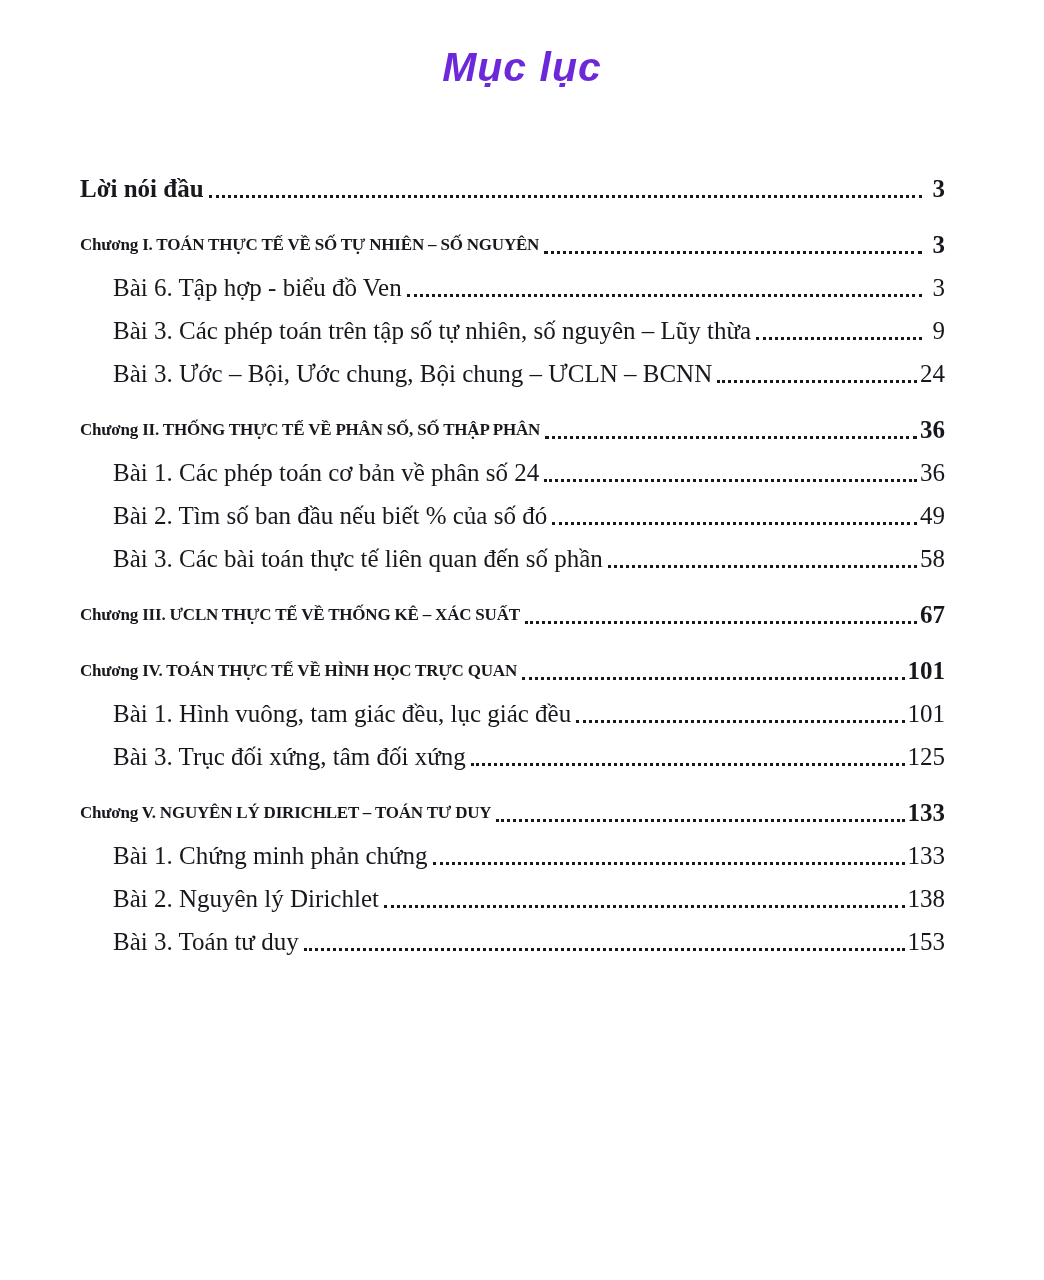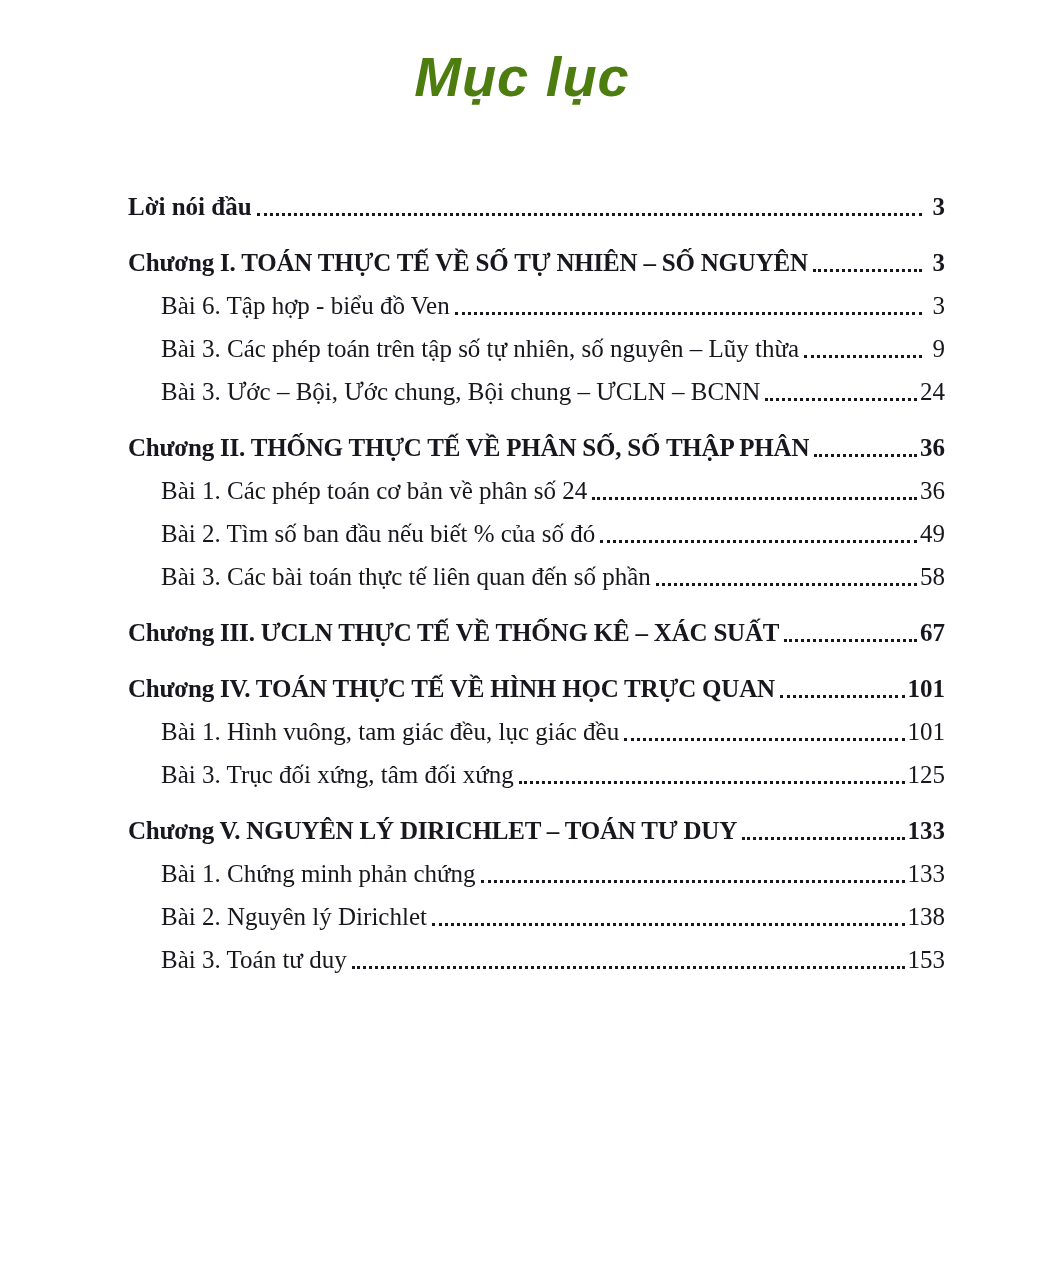--- a/index.html
+++ b/index.html
@@ -18,46 +18,45 @@
     width:1044px;height:1280px;
     background:var(--paper);
     position:relative;
   }
   .doc-title{
     margin-top:44px;
     text-align:center;
     font-family:"Liberation Sans","DejaVu Sans",sans-serif;
     font-weight:bold;
     font-style:italic;
-    font-size:56px;
+    font-size:41px;
     letter-spacing:1px;
-    color:#4d7c0f;
+    color:#6d28d9;
   }
   .toc{
     margin-top:72px;
     padding-left:80px;
     padding-right:99px;
-    margin-left:48px;
   }
   .row{
     display:flex;
     align-items:flex-end;
     height:43px;
     font-size:25px;
     line-height:34px;
     white-space:nowrap;
   }
   .row.chapter{margin-top:13px;}
   .row.chapter .label,
   .row.chapter .pagenum,
   .row.preface .label,
   .row.preface .pagenum{
     font-weight:bold;
   }
-  .row.chapter .label{font-size:25px;letter-spacing:-0.2px;}
+  .row.chapter .label{font-size:17px;letter-spacing:-0.2px;}
   .row.lesson{padding-left:33px;}
   .label{flex:0 1 auto;overflow:hidden;}
   .dots{
     flex:1 1 18px;
     min-width:16px;
     border-bottom:3px dotted var(--ink);
     margin:0 3px 8px 5px;
     height:0;
   }
   .pagenum{

